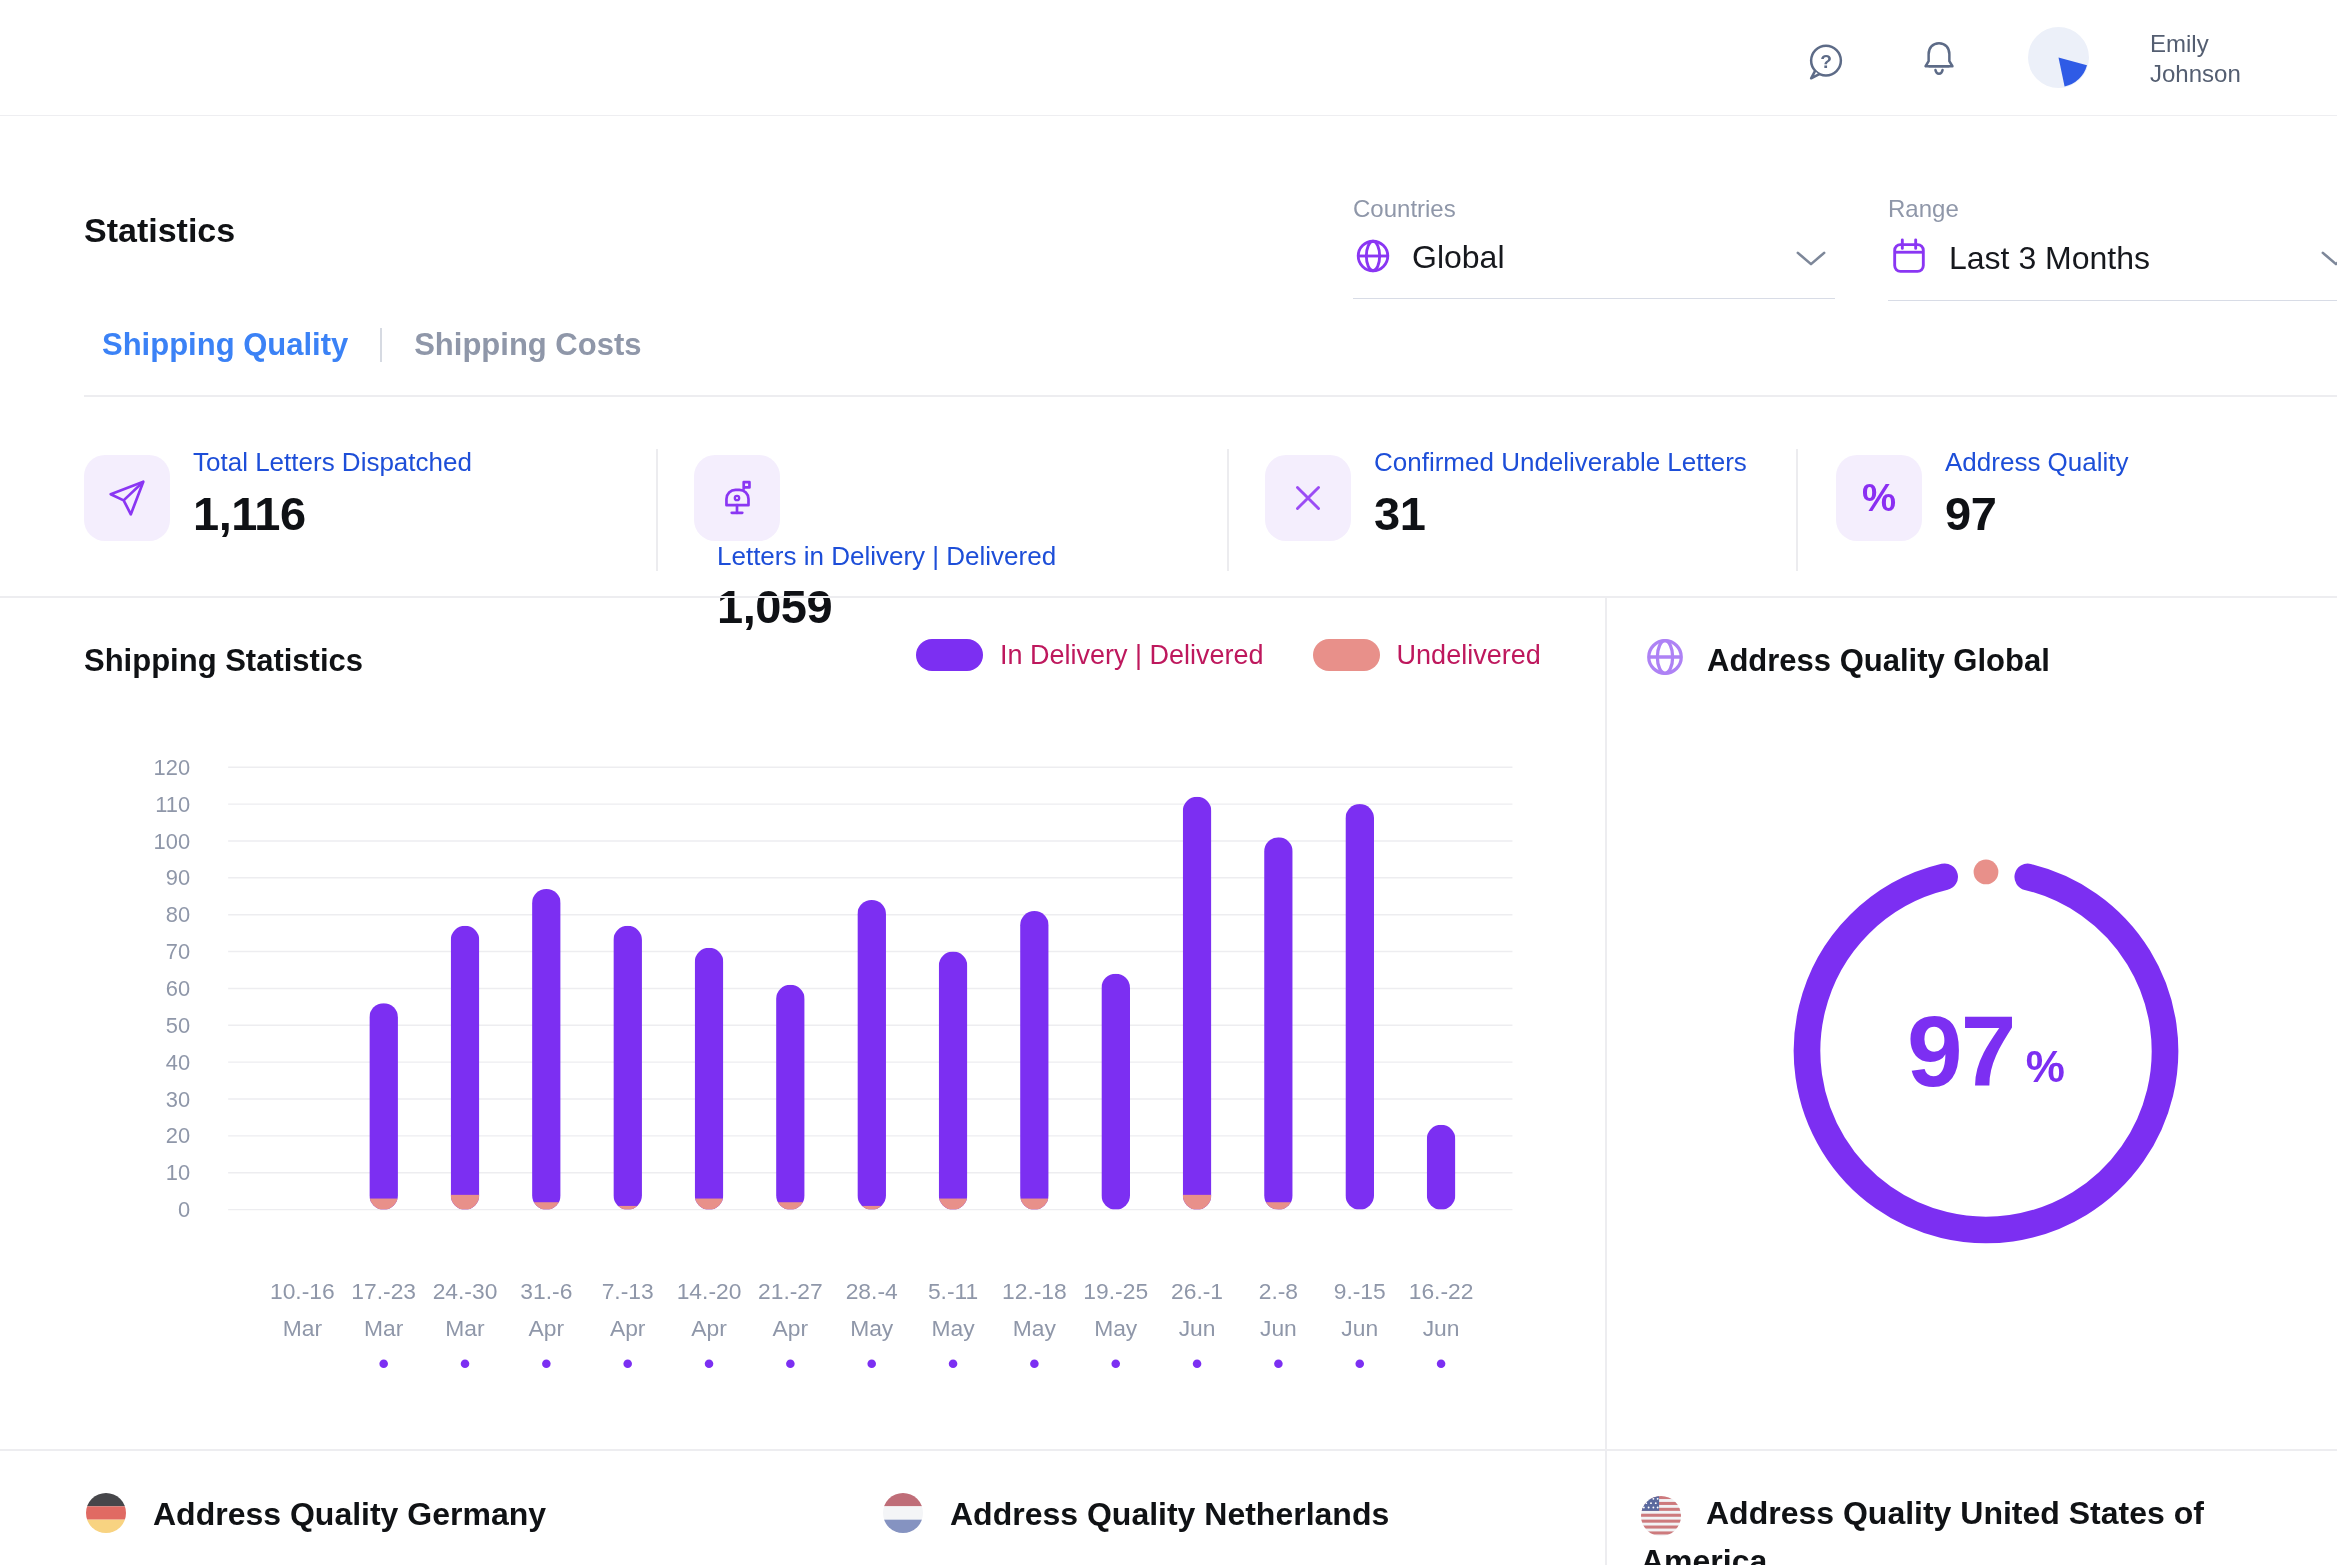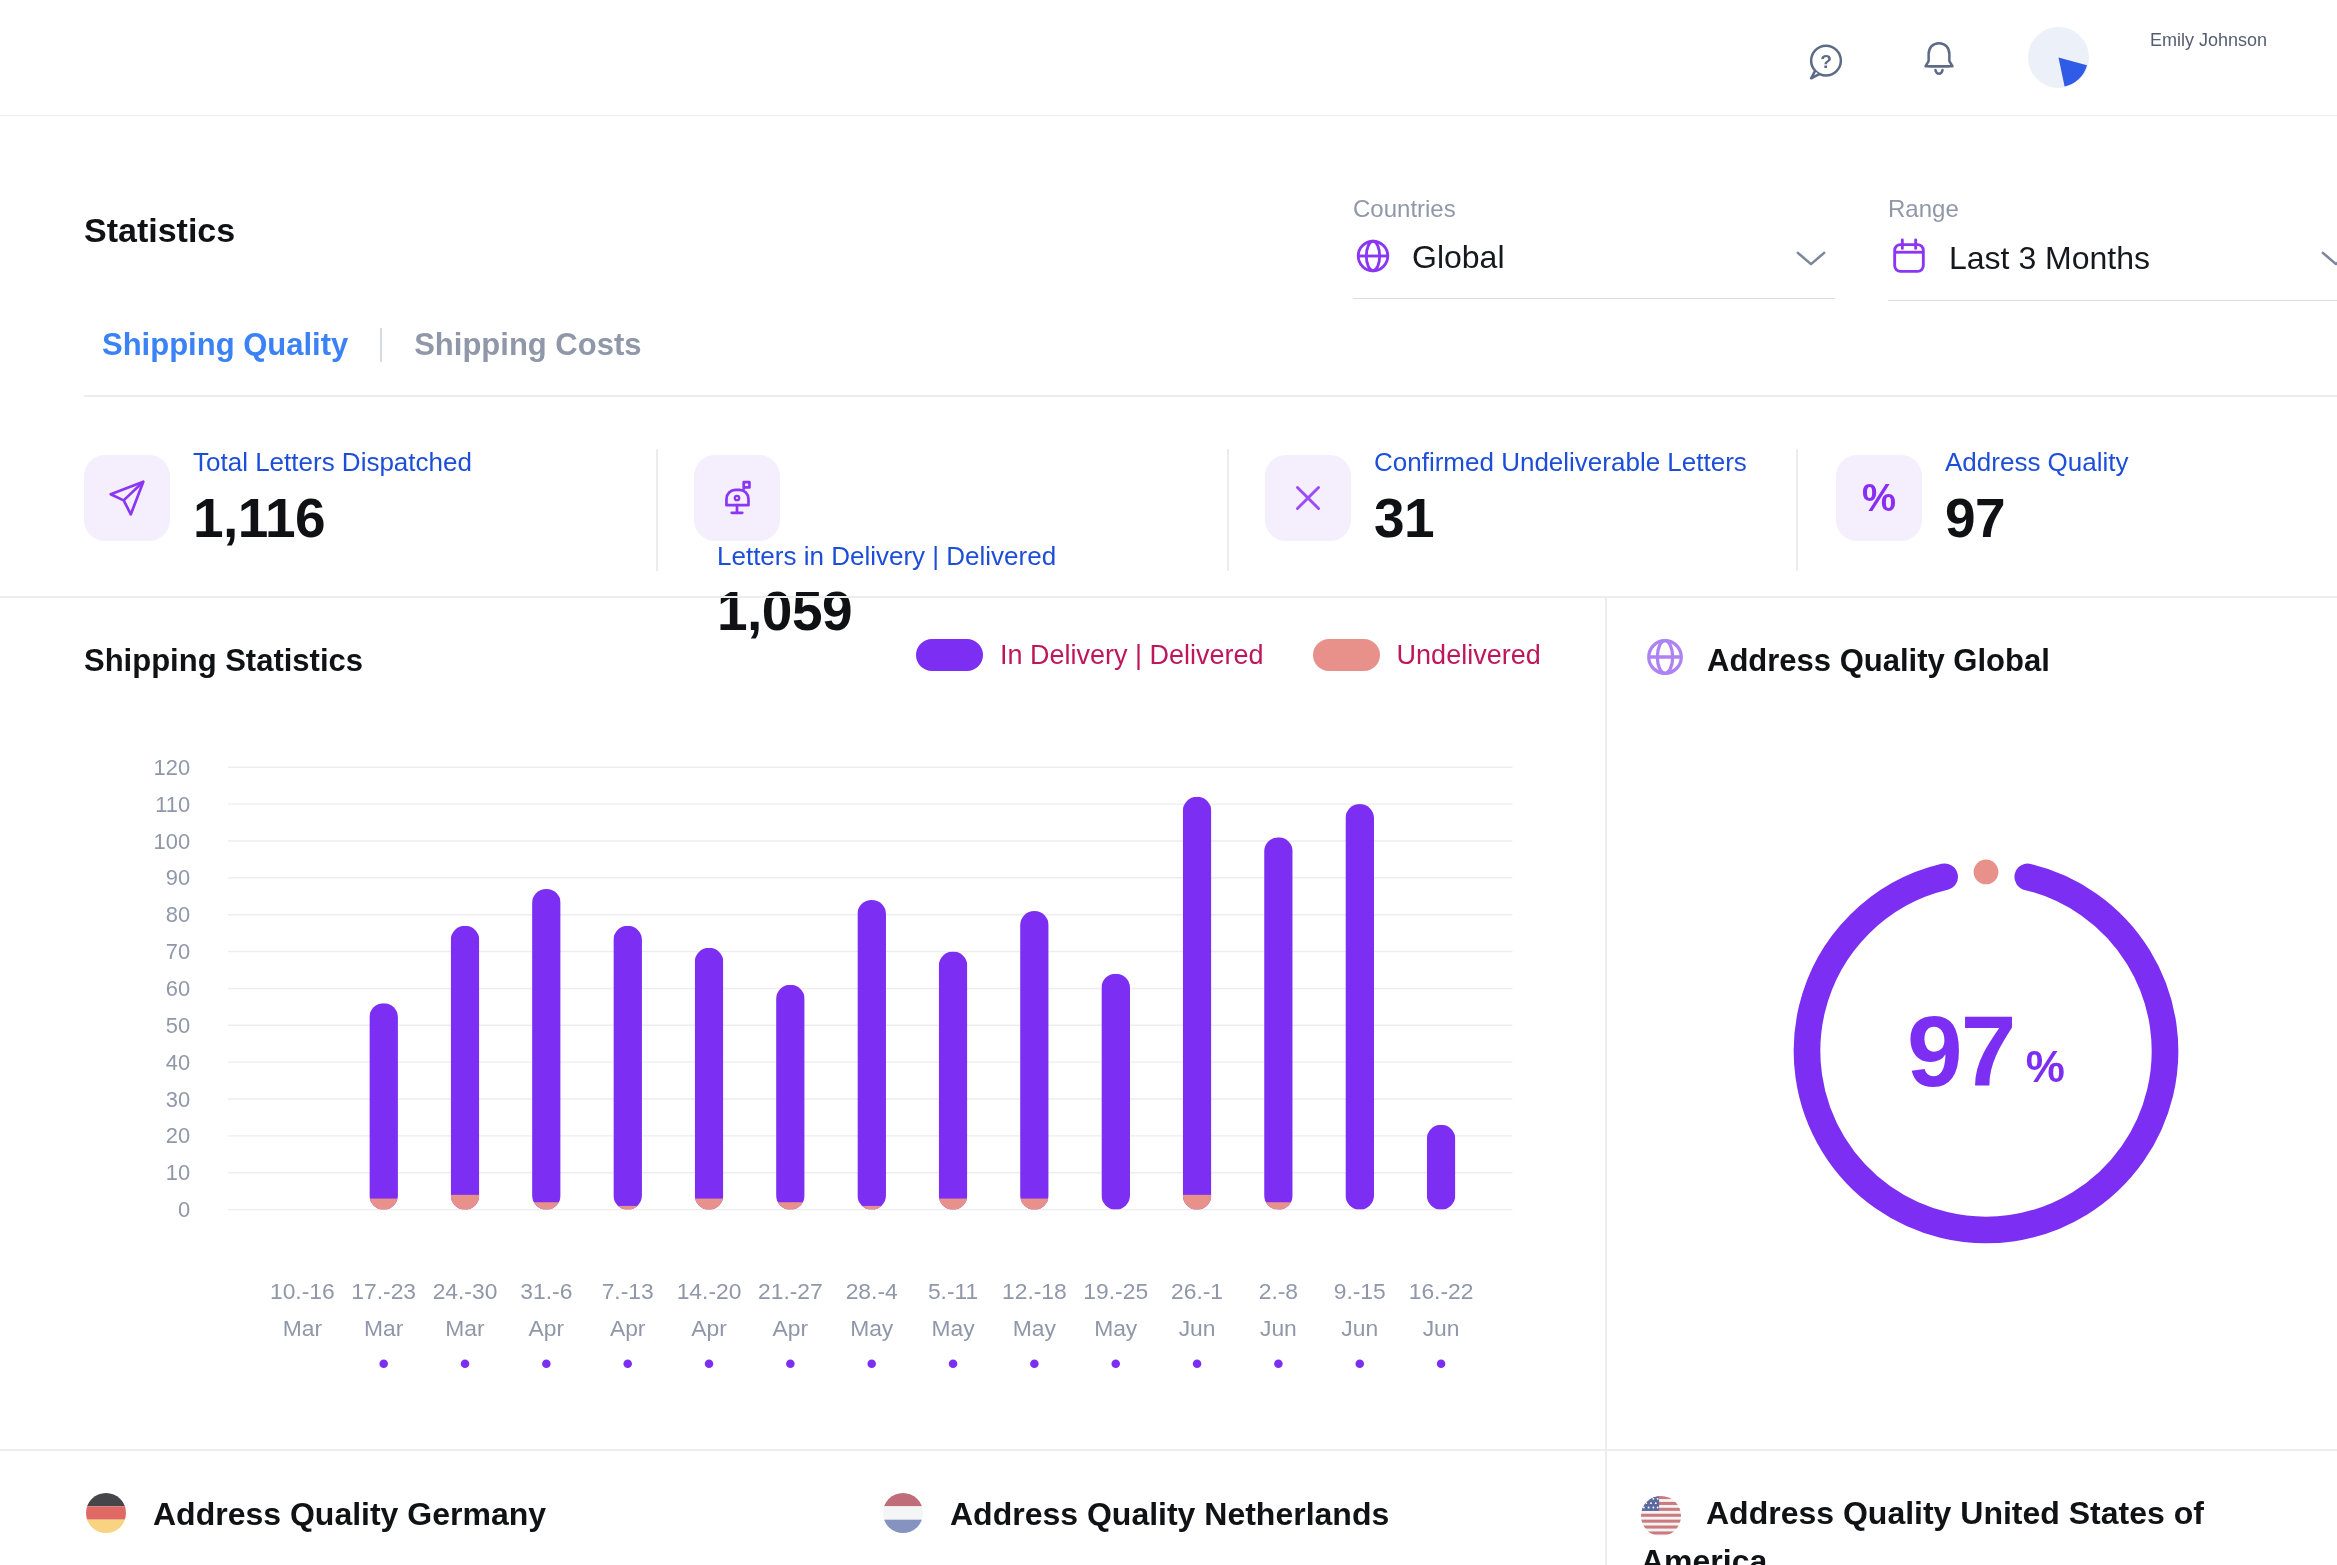--- a/index.html
+++ b/index.html
@@ -3,21 +3,21 @@
 <meta charset="utf-8">
 <style>
   * { margin:0; padding:0; box-sizing:border-box; }
   body { background:#fff; font-family:"Liberation Sans", sans-serif; }
   .root { position:relative; width:2338px; height:1566px; background:#ffffff; overflow:hidden; }
 
   
   .topbar { position:absolute; top:0; left:0; right:0; height:116px; background:#fff; border-bottom:1.9px solid #eeeef1; }
   .icon-btn { position:absolute; background:none; border:none; cursor:pointer; }
   .avatar { position:absolute; left:2028px; top:27px; width:61px; height:61px; }
-  .user-name { position:absolute; left:2150px; top:28.5px; width:133px; font-size:18px; line-height:1.25; color:#545e71; }
+  .user-name { position:absolute; left:2150px; top:28.5px; width:133px; font-size:24px; line-height:1.25; color:#545e71; }
 
   
   .page-title { position:absolute; left:84px; top:211px; font-size:34px; font-weight:700; color:#101215; }
   .selector { position:absolute; top:195px; }
   .sel-countries { left:1353px; width:482px; }
   .sel-range { left:1888px; width:533px; }
   .sel-label { font-size:24px; color:#8f97a9; margin-bottom:13.3px; }
   .sel-row { display:flex; align-items:center; gap:19px; padding-bottom:19px; border-bottom:1.9px solid #d8dce6; position:relative; }
   .sel-value { font-size:32px; color:#16181d; }
   .sel-chevron { position:absolute; right:9.5px; top:13.3px; }
@@ -28,21 +28,21 @@
   .tab { background:none; border:none; cursor:pointer; font-size:31px; font-weight:700; color:#3b82f6; font-family:inherit; }
   .tab.inactive { color:#8f97a9; }
   .tab-sep { width:1.9px; height:34px; background:#d6dae2; margin:0 32px; }
   .tabs-divider { position:absolute; left:84px; right:0; top:395px; height:1.9px; background:#ededf0; }
 
   
   .stat-card { position:absolute; top:447px; display:flex; align-items:flex-start; }
   .stat-icon { width:86px; height:86px; border-radius:21px; background:#f4eefd; display:flex; align-items:center; justify-content:center; margin-top:7.6px; }
   .stat-text { margin-left:23px; }
   .stat-label { font-size:26px; color:#1d4ed8; }
-  .stat-value { font-size:55px; font-weight:700; color:#0f1115; margin-top:7.6px; letter-spacing:-0.5px; }
+  .stat-value { font-size:47px; font-weight:700; color:#0f1115; margin-top:7.6px; letter-spacing:-0.5px; }
   .stat-divider { position:absolute; top:449px; width:1.9px; height:122px; background:#ececef; }
   .stats-divider { position:absolute; left:0; right:0; top:596px; height:1.9px; background:#ededf0; }
 
   
   .section-title { position:absolute; font-size:31px; font-weight:700; color:#101215; }
   .legend { position:absolute; left:916px; top:639px; display:flex; align-items:center; gap:49px; }
   .legend-item { display:flex; align-items:center; gap:17px; cursor:pointer; }
   .legend-pill { width:67px; height:32px; border-radius:16px; }
   .legend-label { font-size:27px; color:#be185d; }
   #bar-chart { position:absolute; left:133px; top:751px; }

